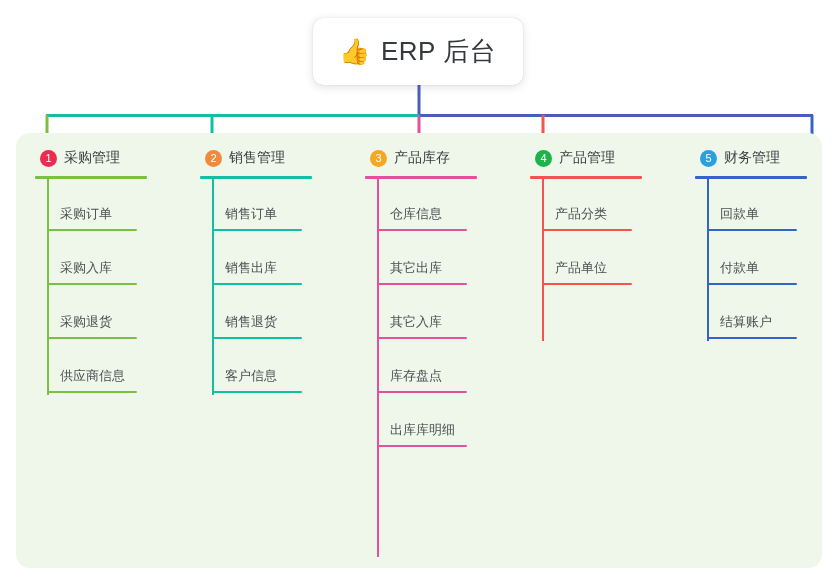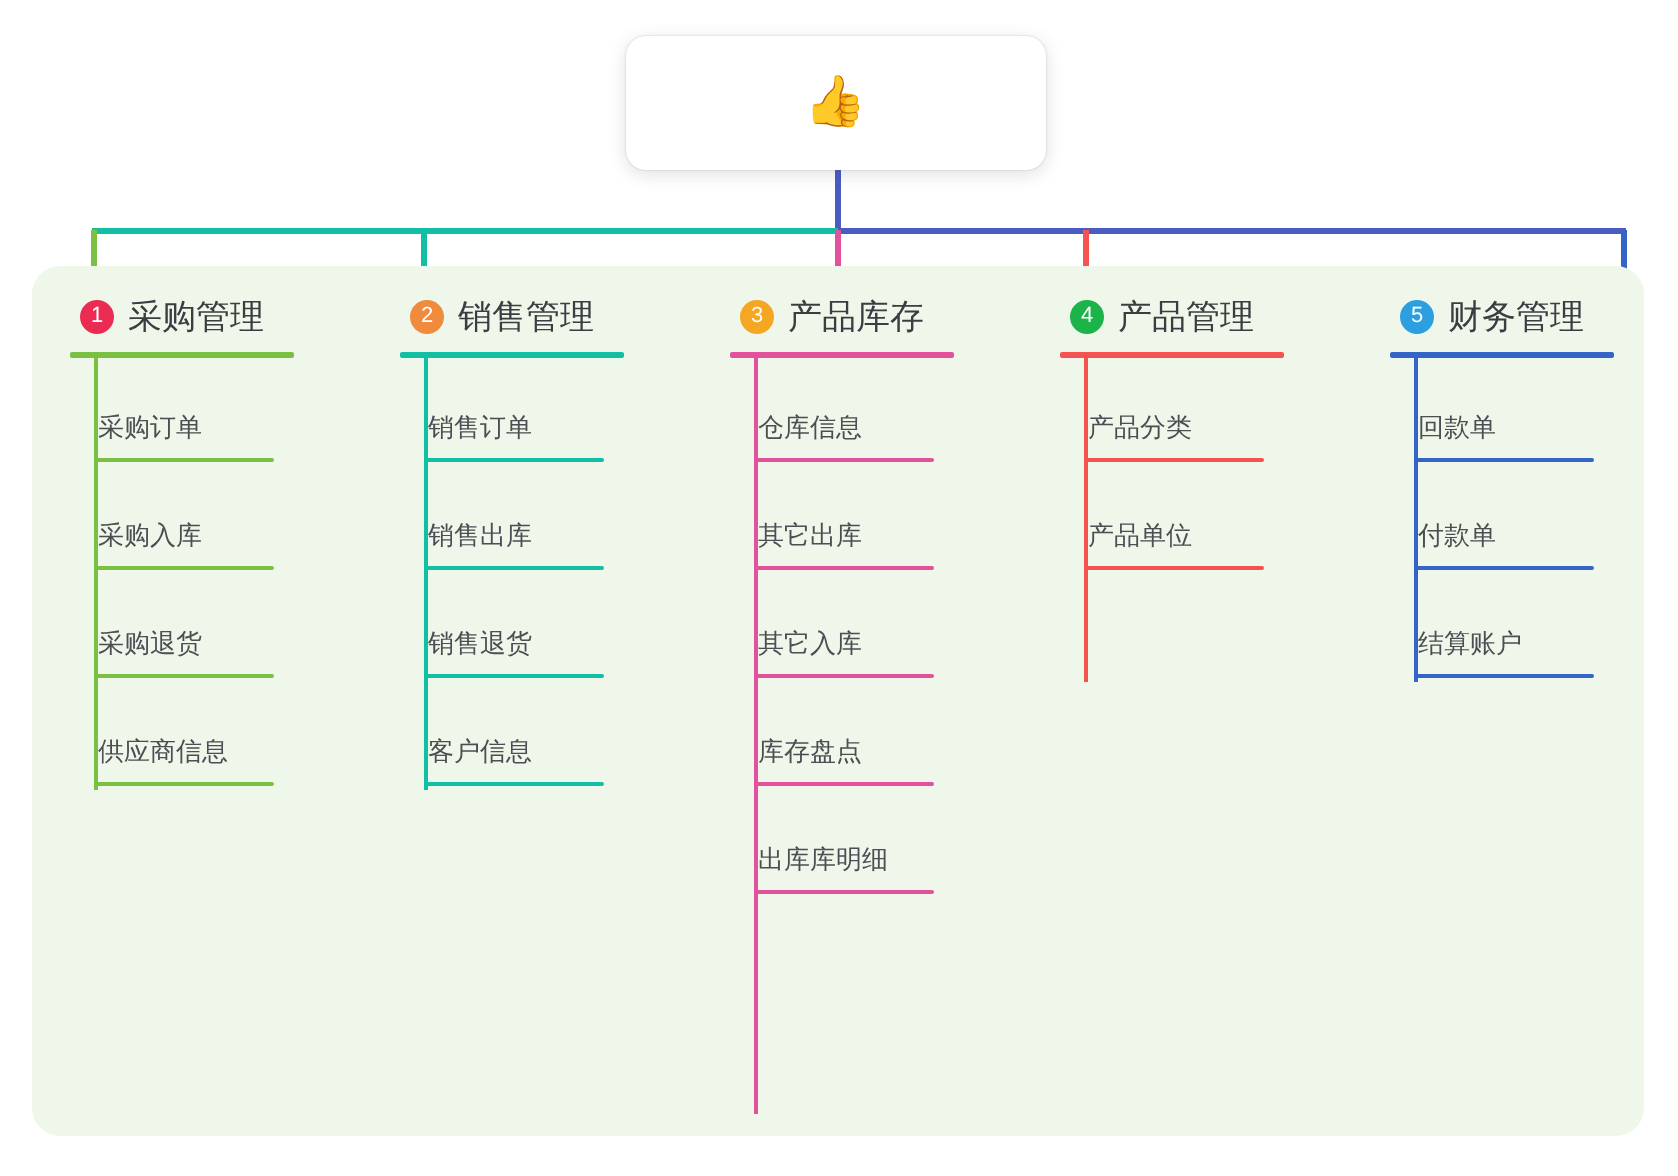--- a/index.html
+++ b/index.html
@@ -84,21 +84,21 @@
     height: 17px;
     border-radius: 50%;
     color: #ffffff;
     font-size: 11px;
     line-height: 17px;
     text-align: center;
     font-weight: normal;
     flex: 0 0 auto;
   }
   .col-title {
-    font-size: 17px;
+    font-size: 14px;
     color: #3a3d42;
     white-space: nowrap;
   }
   .col-rule {
     height: 3px;
     border-radius: 1px;
     margin-top: 5px;
   }
 
   .leaves {
@@ -111,21 +111,21 @@
     top: 0;
     width: 2px;
   }
   .leaf {
     position: relative;
     height: 54px;
     box-sizing: border-box;
   }
   .leaf-label {
     position: absolute;
-    left: 14px;
+    left: 25px;
     bottom: 10px;
     font-size: 13px;
     color: #4b4e53;
     white-space: nowrap;
     margin-top: 27px;
   }
   .leaf-rule {
     position: absolute;
     left: 12px;
     bottom: 2px;
@@ -147,20 +147,21 @@
   <line x1="212" y1="115" x2="212" y2="145" stroke="#12bfa4" stroke-width="3"></line>
   <line x1="419" y1="115" x2="419" y2="145" stroke="#e3509b" stroke-width="3"></line>
   <line x1="543" y1="115" x2="543" y2="145" stroke="#f4534f" stroke-width="3"></line>
   <line x1="812" y1="115" x2="812" y2="145" stroke="#3464c8" stroke-width="3"></line>
 </svg>
 
 <div id="panel"></div>
 
 <div id="root-node">
   <span class="root-emoji">👍</span>
+  <span class="root-title">ERP 后台</span>
 </div>
 
 <div id="columns-host">
     <div class="column" style="left: 35px; width: 112px;">
       <div class="col-header">
         <span class="badge" style="background: rgb(236, 43, 82);">1</span>
         <span class="col-title">采购管理</span>
       </div>
       <div class="col-rule" style="background: rgb(122, 193, 67); width: 112px;"></div>
       <div class="leaves">

